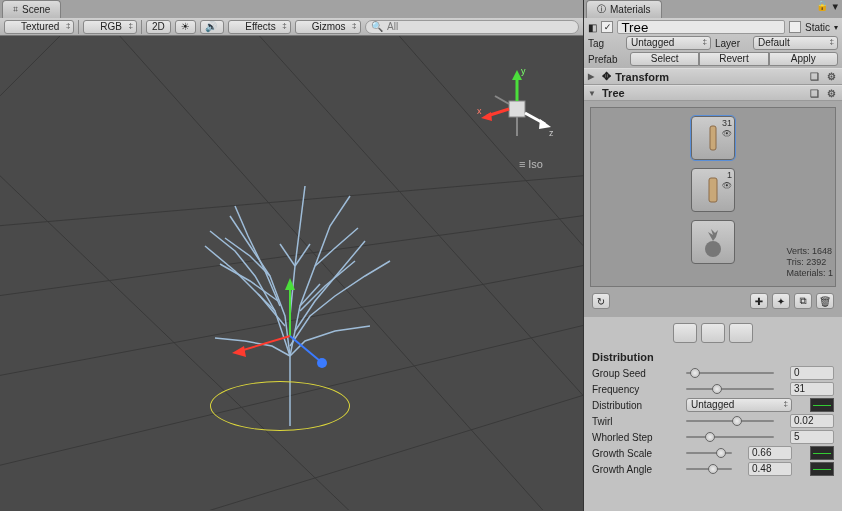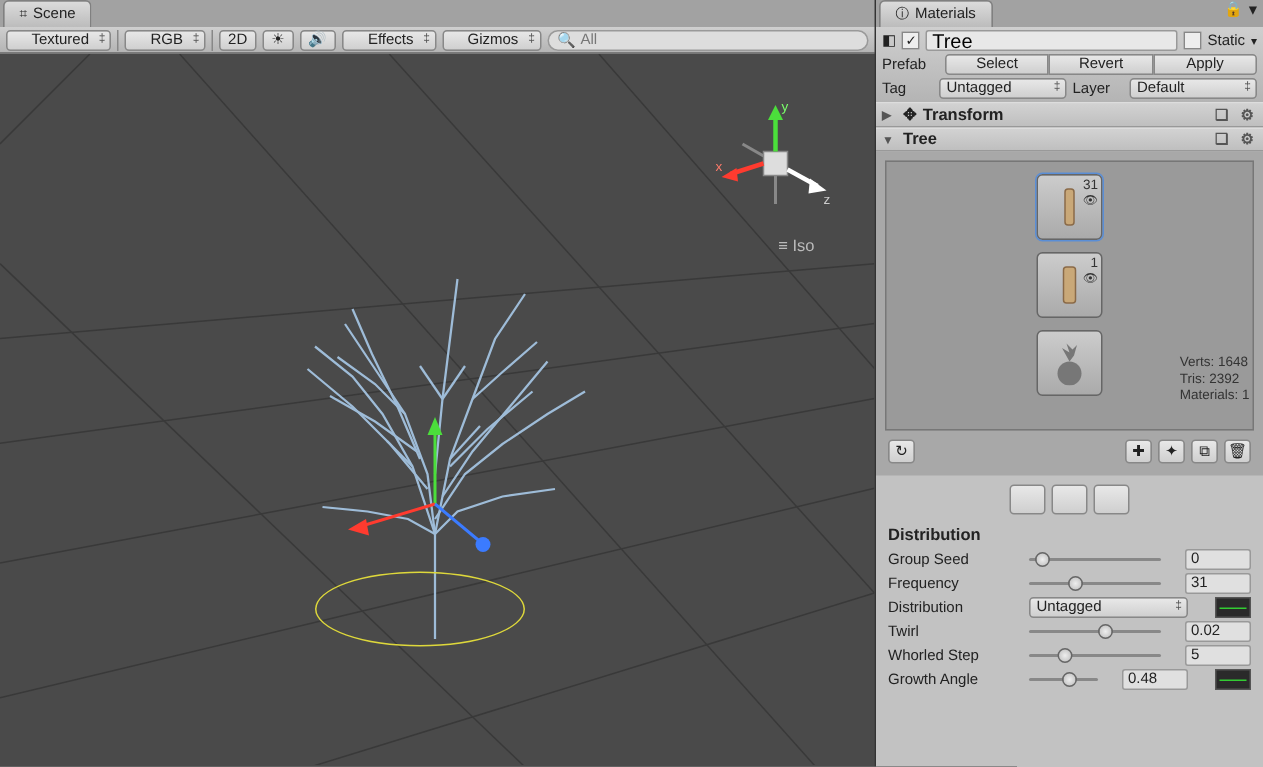--- a/index.html
+++ b/index.html
@@ -47,21 +47,21 @@
 .comp-head .arrow { font-size:8px; color:#555; width:10px; }
 .comp-head .spacer { flex:1; }
 .comp-head .iconbtn { font-size:10px; color:#555; padding:0 2px; }
 
 .tree-editor { background:#a8a8a8; padding:6px; }
 .tree-nodes { background:#9a9a9a; border:1px solid #777; min-height:180px; position:relative; padding-top:8px; display:flex; flex-direction:column; align-items:center; gap:8px; }
 .node { width:44px; height:44px; background: linear-gradient(#ccc,#aaa); border:1px solid #666; border-radius:4px; position:relative; display:flex; align-items:center; justify-content:center; }
 .node.sel { outline:1px solid #5a8ed6; }
 .node .badge { position:absolute; top:1px; right:2px; font-size:9px; color:#333; }
 .node .eye { position:absolute; top:12px; right:2px; font-size:8px; color:#333; }
-.stats { position:absolute; right:2px; bottom:17px; background:#9a9a9a; font-size:9px; color:#333; text-align:left; line-height:11px; }
+.stats { position:absolute; right:2px; bottom:7px; background:#9a9a9a; font-size:9px; color:#333; text-align:left; line-height:11px; }
 .mini-toolbar { display:flex; gap:4px; margin-top:4px; padding:2px; }
 .mini-toolbar .ib { width:18px; height:16px; background:linear-gradient(#e8e8e8,#cfcfcf); border:1px solid #888; border-radius:3px; font-size:10px; display:flex; align-items:center; justify-content:center; }
 .mini-toolbar .sp { flex:1; }
 
 .mode-btns { display:flex; justify-content:center; gap:4px; padding:6px 0; }
 .mode-btns .mb { width:24px; height:20px; background:linear-gradient(#e8e8e8,#cfcfcf); border:1px solid #888; border-radius:3px; }
 
 .hint-box { background:linear-gradient(#d5d5d5,#c5c5c5); border:1px solid #999; border-radius:4px; margin:0 6px 8px; padding:4px 6px; font-size:10px; }
 .hint-box .title { font-weight:bold; margin-bottom:2px; }
 
@@ -183,32 +183,32 @@
     <div class="insp-header">
       <div class="row">
         <span>◧</span>
         <span class="check">✓</span>
         <input class="text-input" value="Tree" style="">
         <span class="check"></span>
         <span>Static</span>
         <span style="font-size:8px;">▾</span>
       </div>
       <div class="row">
+        <label>Tag</label>
+        <div class="mini-drop">Untagged</div>
+        <label>Layer</label>
+        <div class="mini-drop">Default</div>
+      </div>
+      <div class="row">
         <label style="min-width:38px;">Prefab</label>
         <div class="seg" style="flex:1">
           <div class="segbtn">Select</div>
           <div class="segbtn">Revert</div>
           <div class="segbtn">Apply</div>
         </div>
-      </div>
-      <div class="row">
-        <label>Tag</label>
-        <div class="mini-drop">Untagged</div>
-        <label>Layer</label>
-        <div class="mini-drop">Default</div>
       </div>
     </div>
 
     <div class="comp-head">
       <span class="arrow">▶</span>
       <span>✥</span>
       <span>Transform</span>
       <span class="spacer"></span>
       <span class="iconbtn">❏</span>
       <span class="iconbtn">⚙</span>
@@ -302,20 +302,31 @@
         </div>
         <div class="prop">
           <div class="lbl">Whorled Step</div>
           <div class="slider">
             <div class="track"></div>
             <div class="thumb" style="left:22%"></div>
           </div>
           <div class="val">5</div>
         </div>
         <div class="prop">
+          <div class="lbl">Growth Scale</div>
+          <div class="slider">
+            <div class="track"></div>
+            <div class="thumb" style="left:66%"></div>
+          </div>
+          <div class="val">0.66</div>
+          <div class="curve">
+            <div class="ln" style="top:6px"></div>
+          </div>
+        </div>
+        <div class="prop">
           <div class="lbl">Growth Angle</div>
           <div class="slider">
             <div class="track"></div>
             <div class="thumb" style="left:48%"></div>
           </div>
           <div class="val">0.48</div>
           <div class="curve">
             <div class="ln" style="top:6px"></div>
           </div>
         </div>

